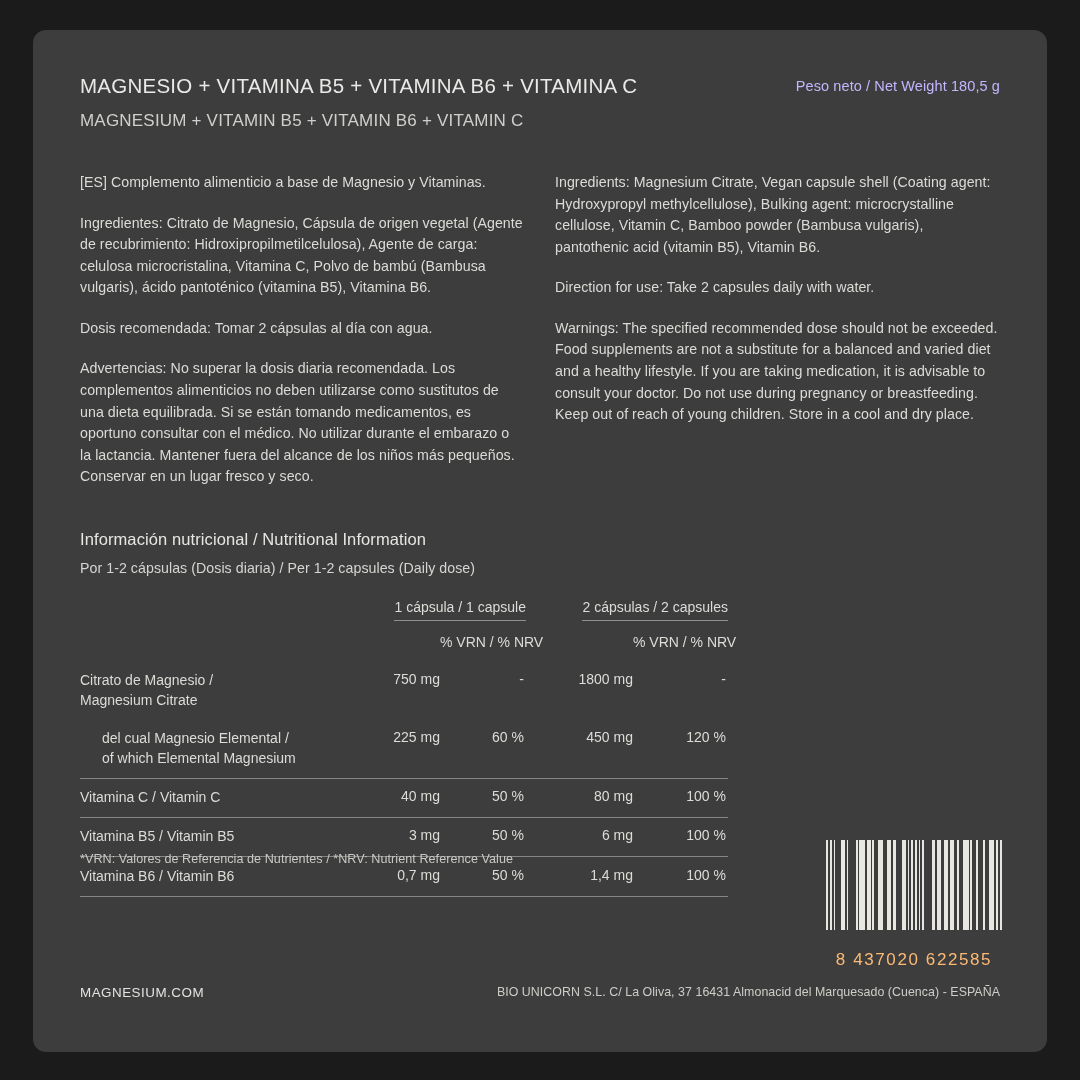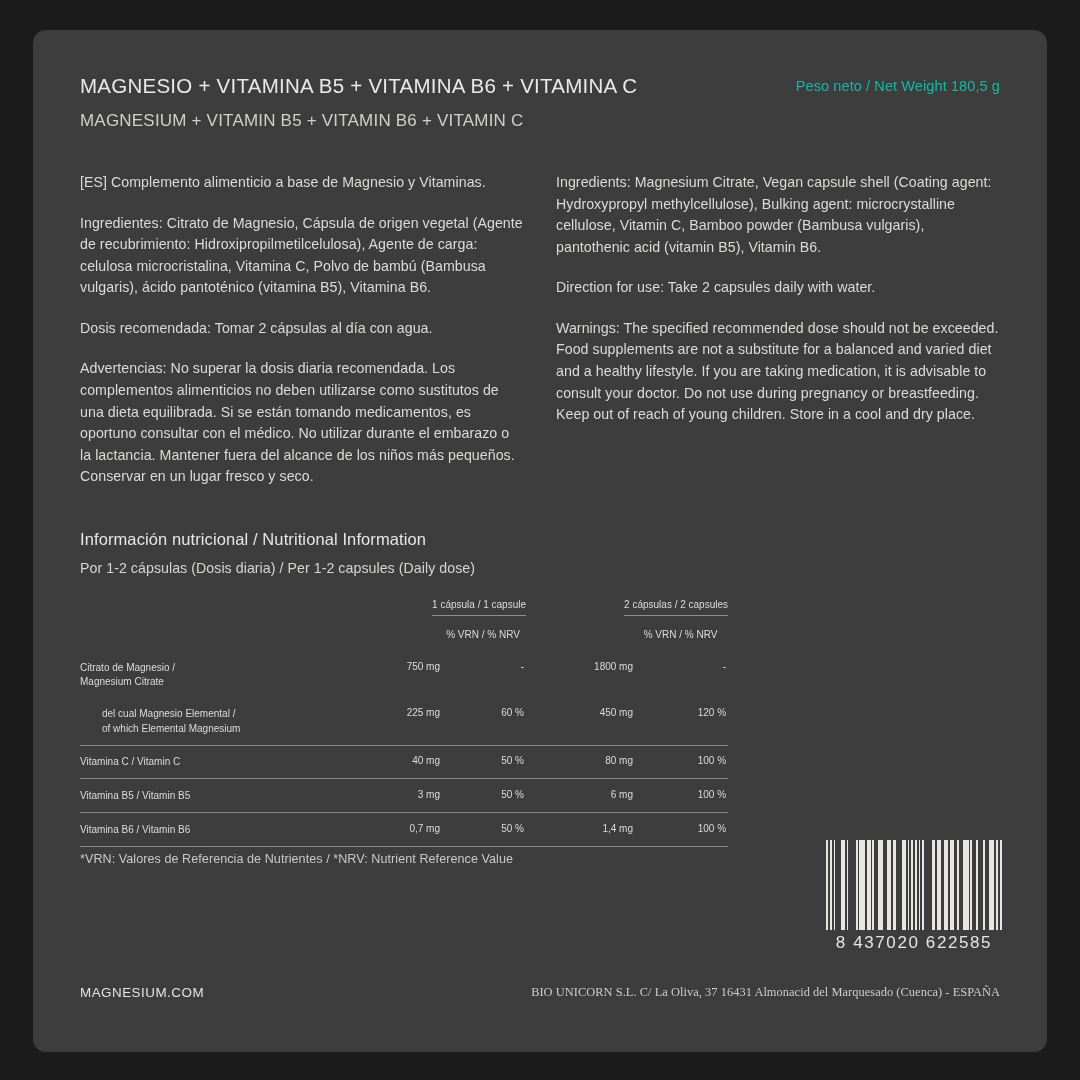--- a/index.html
+++ b/index.html
@@ -45,34 +45,33 @@
     letter-spacing: .2px;
     white-space: nowrap;
     margin-top: 13px;
     line-height: 1.15;
   }
   .net-weight {
     position: absolute;
     right: 0;
     top: 4px;
     font-size: 14.5px;
-    color: #14b8a6;
+    color: #c4b5fd;
     white-space: nowrap;
     letter-spacing: .1px;
   }
 
   
   .columns {
     position: absolute;
     left: 47px;
     top: 142px;
     width: 920px;
     display: flex;
     gap: 31px;
-    justify-content: space-between;
   }
   .col { width: 444px; }
   .para {
     font-size: 14.2px;
     line-height: 1.52;
     color: #dbdbd7;
     margin-bottom: 19px;
     letter-spacing: .05px;
   }
   .para:last-child { margin-bottom: 0; }
@@ -103,21 +102,21 @@
     table-layout: fixed;
   }
   table.nutri col.c-name  { width: 268px; }
   table.nutri col.c-amt1  { width: 92px; }
   table.nutri col.c-pct1  { width: 86px; }
   table.nutri col.c-amt2  { width: 107px; }
   table.nutri col.c-pct2  { width: 95px; }
 
   table.nutri th, table.nutri td {
     font-weight: 400;
-    font-size: 10px;
+    font-size: 14px;
     color: #dcdcd8;
     padding: 0;
     vertical-align: top;
   }
 
   .hdr-cap {
     text-align: right;
     padding-bottom: 5px !important;
     color: #e2e2de;
     white-space: nowrap;
@@ -164,23 +163,23 @@
   .barcode-bars {
     display: flex;
     align-items: flex-end;
     height: 90px;
     gap: 0;
     justify-content: center;
   }
   .barcode-bars i { display: block; background: #e8e6e0; height: 100%; }
   .barcode-bars i.sp { background: transparent; }
   .barcode-digits {
-    margin-top: 3px;
+    margin-top: 20px;
     font-size: 17px;
-    color: #e5e5e5;
+    color: #fdba74;
     letter-spacing: 1.6px;
     font-family: "Liberation Sans", sans-serif;
     white-space: nowrap;
   }
 
   
   .footer {
     position: absolute;
     left: 47px;
     right: 47px;
@@ -194,21 +193,20 @@
     letter-spacing: .5px;
     text-decoration: none;
   }
   .company {
     position: absolute;
     right: 0;
     font-size: 12.4px;
     color: #cdcdc9;
     white-space: nowrap;
     letter-spacing: .05px;
-    font-family: Liberation Serif, serif;
   }
 </style>
 </head>
 <body>
 
 <div class="label-card">
 
   <div class="header">
     <div class="title-block">
       <div class="title">MAGNESIO + VITAMINA B5 + VITAMINA B6 + VITAMINA C</div>

